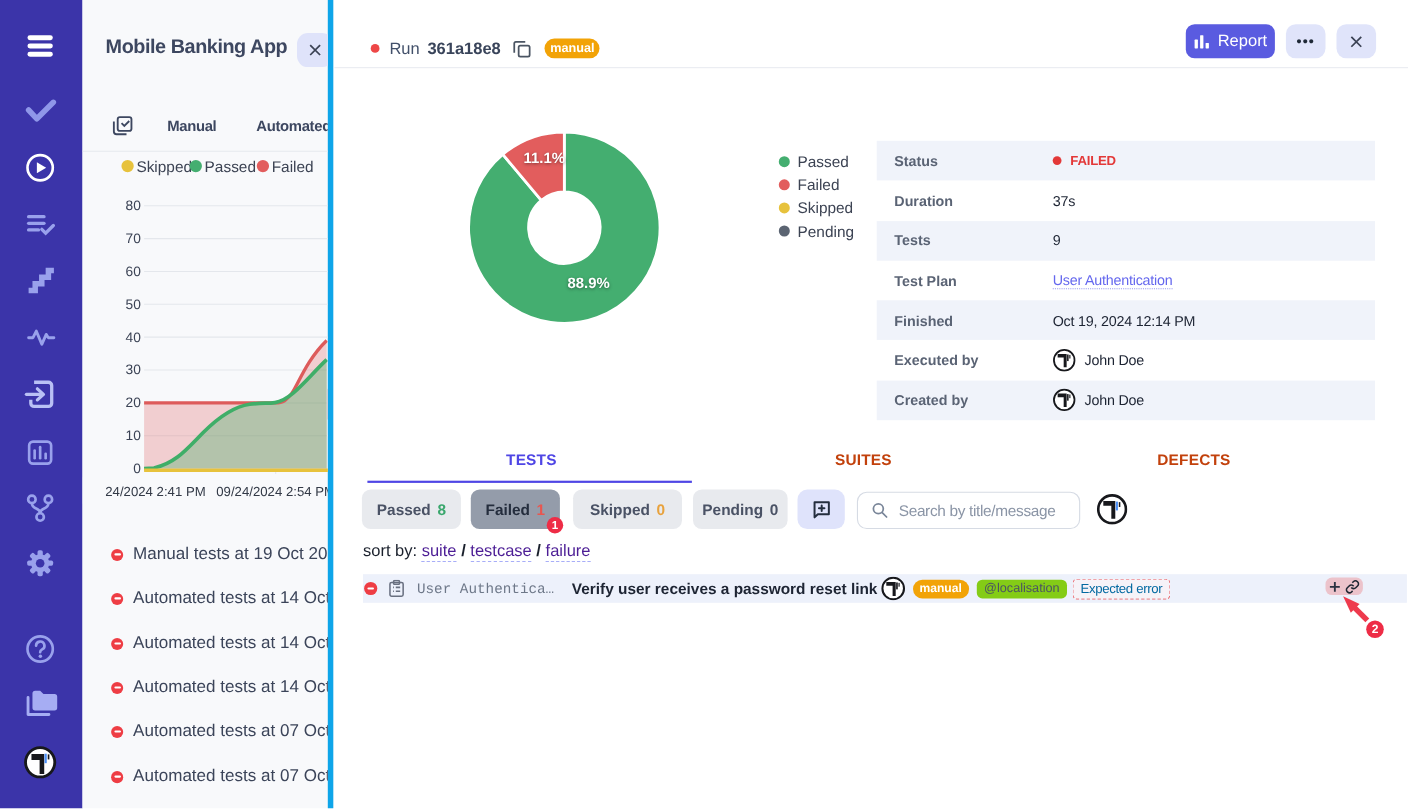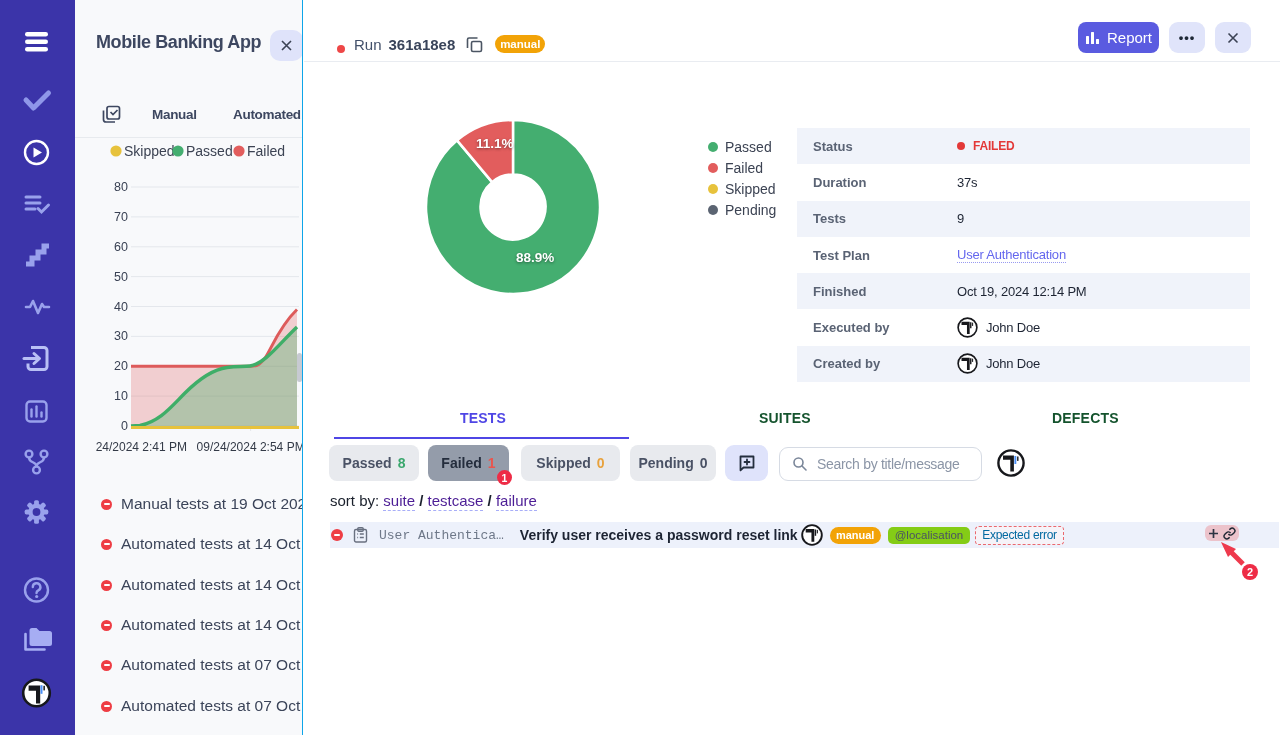--- a/index.html
+++ b/index.html
@@ -4,57 +4,57 @@
 <style>
 *{margin:0;padding:0;box-sizing:border-box}
 html,body{width:1280px;height:735px;overflow:hidden}
 body{font-family:"Liberation Sans",sans-serif;position:relative;background:#fff;color:#3b4559}
 .abs{position:absolute}
 
 
 #sidebar{position:absolute;left:0;top:0;width:75px;height:735px;background:#3b34a9}
 
 
-#panel2{position:absolute;left:75px;top:0;width:228px;height:735px;background:#f8f9fb;border-right:1px solid #0ea5e9;overflow:hidden}
+#panel2{position:absolute;left:75px;top:0;width:228px;height:735px;background:#f8f9fb;border-right:5px solid #0ea5e9;overflow:hidden}
 #p2title{position:absolute;left:21px;top:32px;font-size:18px;font-weight:bold;color:#3d4760;letter-spacing:-.4px}
 #p2close{position:absolute;left:195px;top:30px;width:33px;height:31px;background:#dfe3fa;border-radius:10px;display:flex;align-items:center;justify-content:center}
 #p2tabs{position:absolute;left:0;top:100px;width:228px;height:38px;border-bottom:1px solid #e7eaee}
 .p2tab{position:absolute;top:7px;font-size:13.5px;font-weight:bold;color:#3d4760;letter-spacing:-.3px}
 #p2scroll{position:absolute;left:222px;top:353px;width:5px;height:29px;background:#c7cad2;border-radius:3px}
 
 
 .run{position:absolute;left:26px;width:210px;height:22px;display:flex;align-items:center;gap:9px;white-space:nowrap}
 .run .txt{font-size:15.5px;color:#3b4459}
 .minus{width:11px;height:11px;border-radius:50%;background:#ee3d44;position:relative;flex:none}
 .minus::after{content:"";position:absolute;left:2.5px;top:4.5px;width:6px;height:2px;border-radius:1px;background:#fff}
 
 
 #main{position:absolute;left:304px;top:0;width:976px;height:735px;background:#fff}
 #mhead{position:absolute;left:0;top:0;width:976px;height:62px;border-bottom:1px solid #e9ecf1}
-#runline{position:absolute;left:33px;top:35px;display:flex;align-items:flex-end;font-size:15px;color:#42506a}
+#runline{position:absolute;left:33px;top:35px;display:flex;align-items:center;font-size:15px;color:#42506a}
 .reddot{width:8px;height:8px;border-radius:50%;background:#ee4747}
 .badge-manual{background:#f2a307;color:#fff;font-weight:bold;font-size:11.5px;width:50px;text-align:center;padding:3px 0;border-radius:10px}
 #btnReport{position:absolute;left:774px;top:22px;width:81px;height:31px;background:#5a5be0;border-radius:8px;color:#fff;font-size:15px;display:flex;align-items:center;justify-content:center;gap:7px}
 #btnMore{position:absolute;left:865px;top:22px;width:36px;height:31px;background:#e0e4fa;border-radius:9px;display:flex;align-items:center;justify-content:center;color:#1f2937;font-weight:bold;letter-spacing:1px;font-size:13px}
 #btnX{position:absolute;left:911px;top:22px;width:36px;height:31px;background:#e0e4fa;border-radius:9px;display:flex;align-items:center;justify-content:center}
 #h2{position:absolute;left:26px;top:76px;font-size:20px;font-weight:bold;color:#3b4559;letter-spacing:-1.1px}
 
 
 .donlab{position:absolute;color:#fff;font-weight:bold;font-size:13.5px;text-shadow:0 1px 3px rgba(0,0,0,.45)}
 .legend{position:absolute;left:404px;display:flex;align-items:center;gap:7px;font-size:14px;color:#3c4353}
 .ldot{width:10px;height:10px;border-radius:50%;flex:none}
 
 
 .trow{position:absolute;left:493px;width:453px;height:36.3px;display:flex;align-items:center}
 .trow.odd{background:#f0f3fa}
 .tlab{width:160px;padding-left:16px;font-size:13px;font-weight:bold;color:#5a6374}
 .tval{font-size:13px;letter-spacing:-.2px;color:#1d2433;display:flex;align-items:center;gap:8px}
 
 
-.bigtab{position:absolute;top:410px;font-size:14px;font-weight:bold;color:#14532d;letter-spacing:.2px}
+.bigtab{position:absolute;top:410px;font-size:14px;font-weight:bold;color:#c2410c;letter-spacing:.2px}
 #tabTests{color:#4f46e5}
 #tabline{position:absolute;left:30px;top:437px;width:295px;height:2px;background:#4f46e5}
 
 
 .fbtn{position:absolute;top:445px;height:36px;background:#e8eaee;border-radius:8px;display:flex;align-items:center;justify-content:center;gap:6px;font-size:14px;font-weight:bold;color:#4a5265}
 .fbtn .num{font-weight:bold}
 #fFailed{background:#949caa;color:#242d3d}
 #fbadge{position:absolute;left:193px;top:470px;width:15px;height:15px;border-radius:50%;background:#ee2c46;color:#fff;font-size:10.5px;font-weight:bold;display:flex;align-items:center;justify-content:center}
 #fComment{position:absolute;left:421px;top:445px;width:43px;height:36px;background:#dfe3fb;border-radius:9px;display:flex;align-items:center;justify-content:center}
 #search{position:absolute;left:475px;top:447px;width:203px;height:34px;background:#fff;border:1px solid #d6dbe4;border-radius:9px;display:flex;align-items:center;gap:9px;padding-left:12px;font-size:14px;letter-spacing:-.3px;color:#8b95a6}

